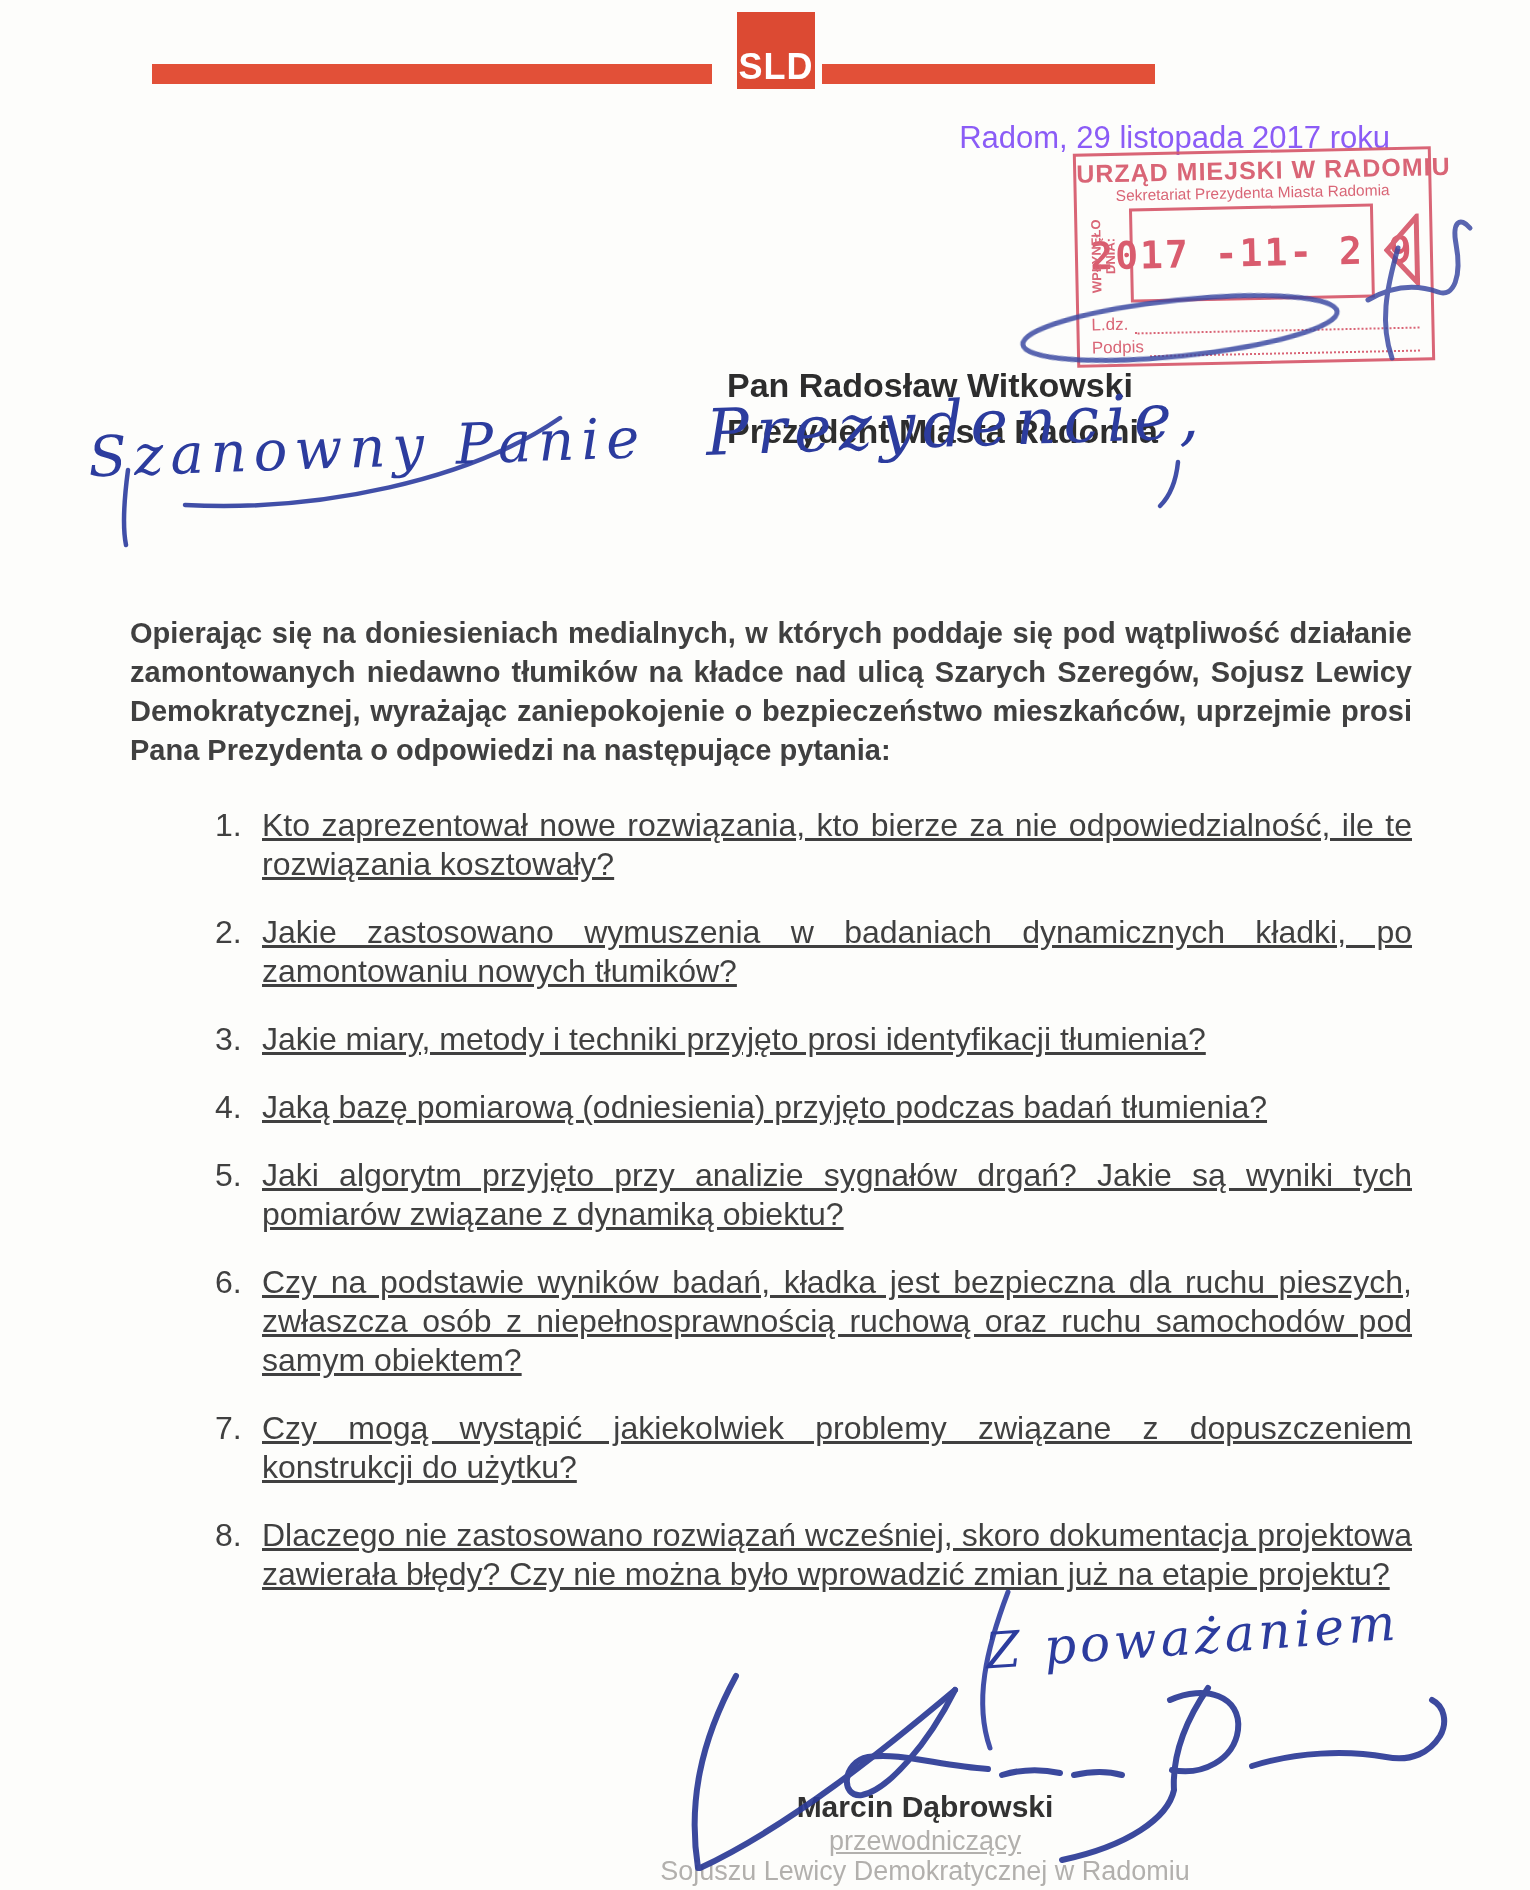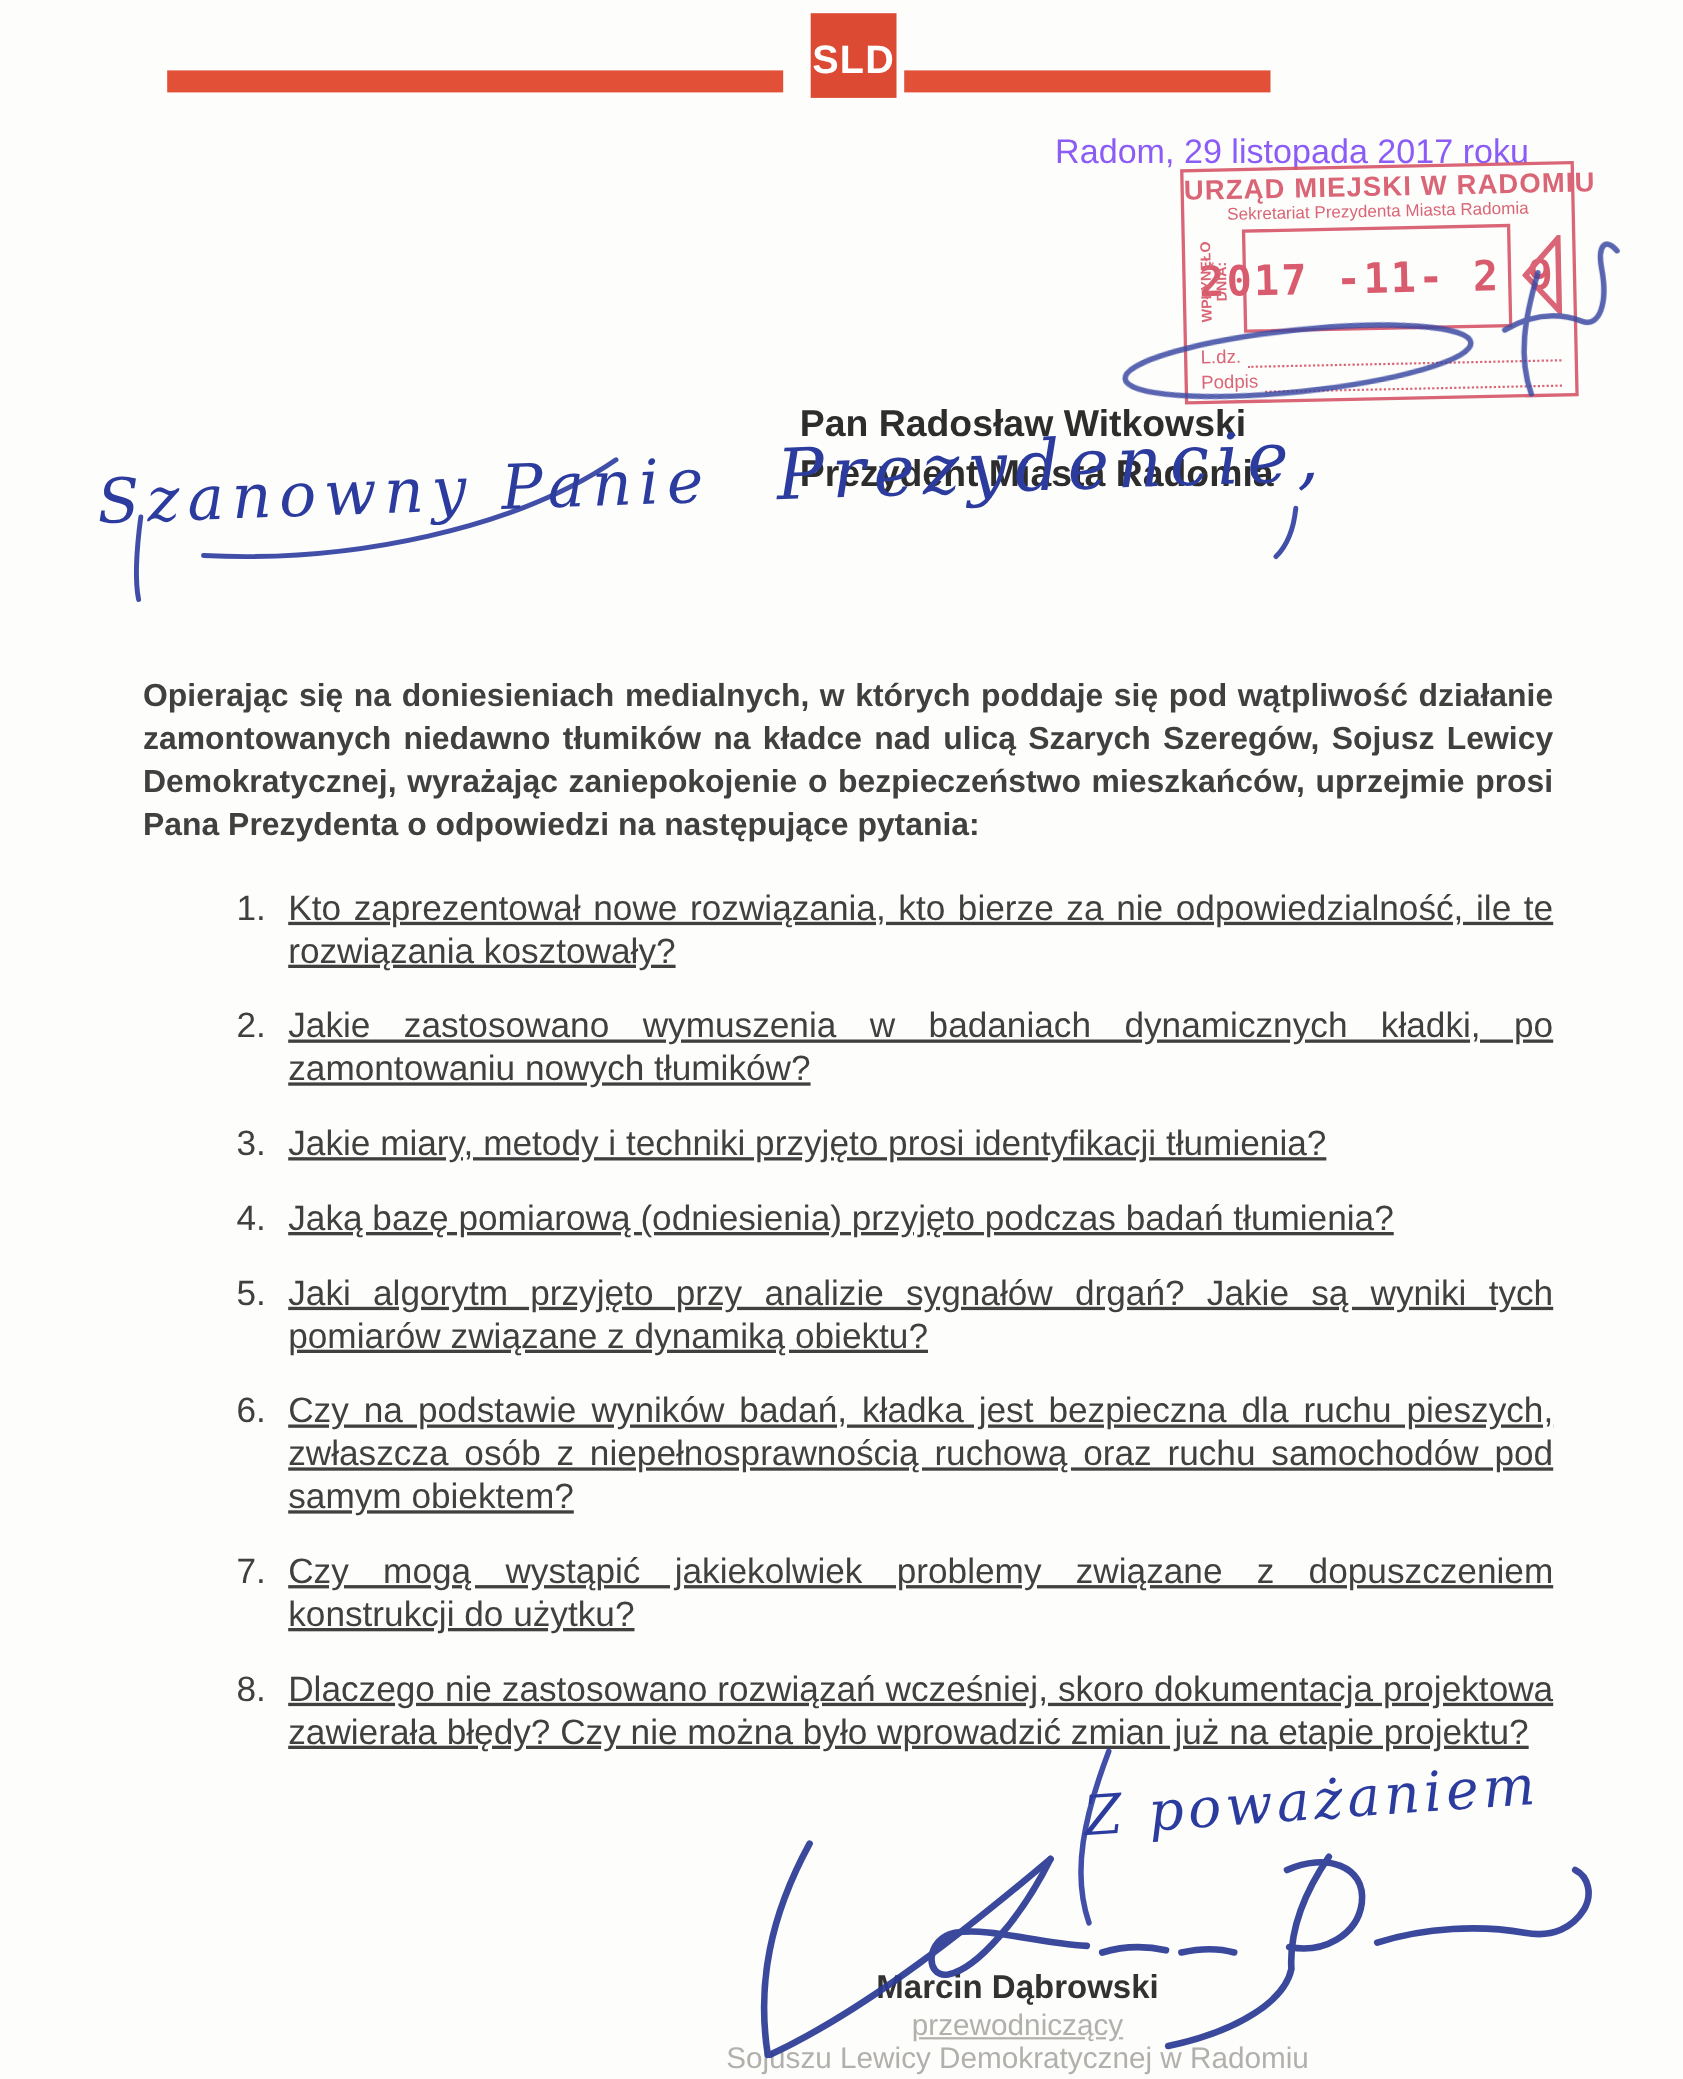--- a/index.html
+++ b/index.html
@@ -9,21 +9,21 @@
     font-family:"Liberation Sans", sans-serif; color:#404040;
   }
   
   .bar { position:absolute; top:64px; height:20px; background:#e25038; }
   .bar.left  { left:152px; width:560px; }
   .bar.right { left:822px; width:333px; }
   .logo-box {
     position:absolute; left:737px; top:12px; width:78px; height:77px;
     background:#dc4a33; display:flex; align-items:flex-end; justify-content:center;
   }
-  .logo-text { color:#ffffff; font-weight:bold; font-size:36px; line-height:1; padding-bottom:17px; letter-spacing:1px; }
+  .logo-text { color:#ffffff; font-weight:bold; font-size:36px; line-height:1; padding-bottom:4px; letter-spacing:1px; }
 
   
   .date-line {
     position:absolute; right:140px; top:120px; font-size:31px; color:#8b5cf6; white-space:nowrap;
   }
 
   
   .stamp {
     position:absolute; left:1075px; top:150px; width:352px; height:208px;
     border:3px solid #d6596b; color:#d6596b; transform:rotate(-1.2deg); opacity:0.92;

